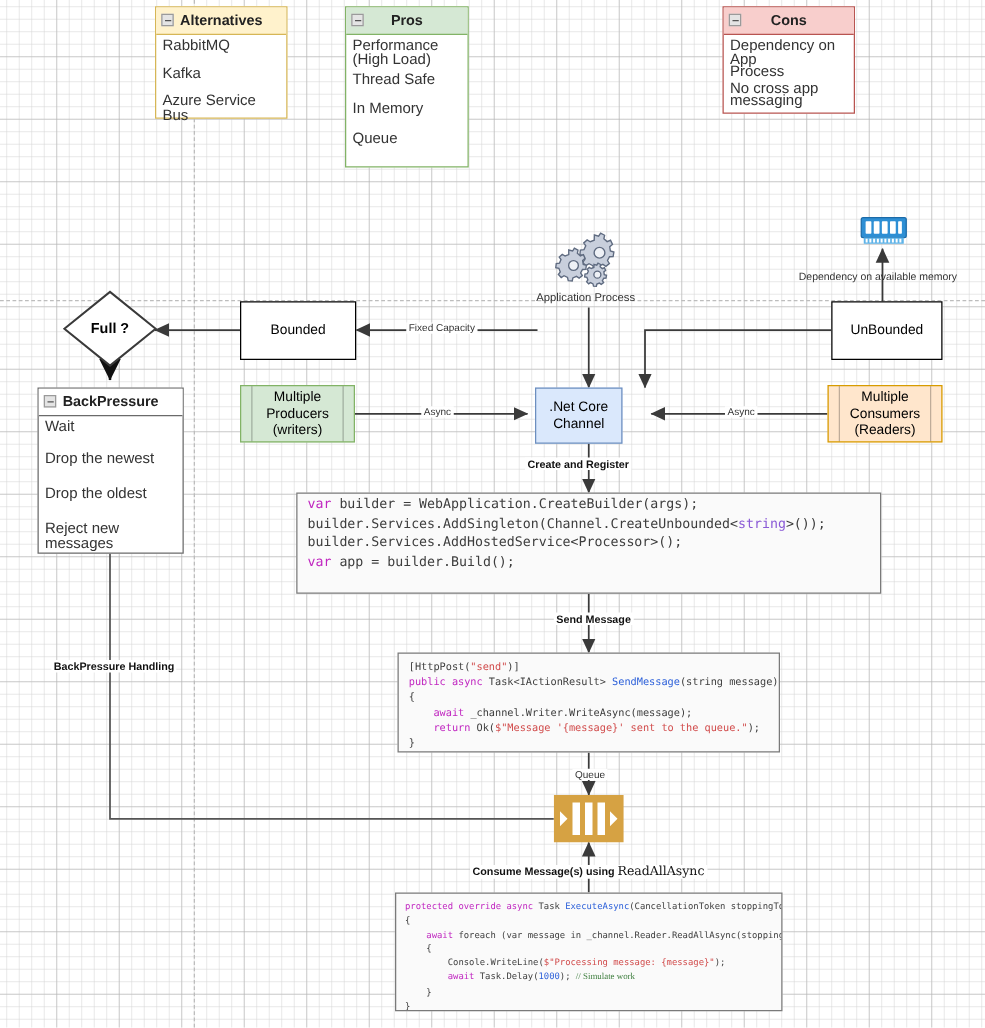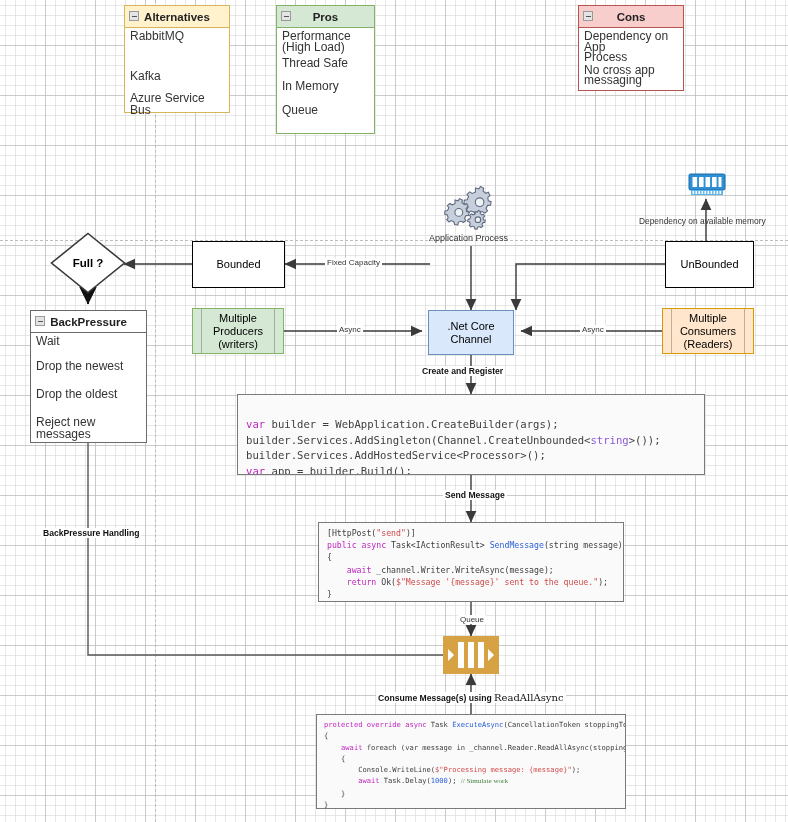--- a/index.html
+++ b/index.html
@@ -79,21 +79,21 @@
     font-size:11.5px;font-weight:bold;color:#000;
   }
 
   
   .code{
     position:absolute;box-sizing:border-box;
     background:#fafafa;border:1.4px solid #7a7a7a;
     font-family:"DejaVu Sans Mono","Liberation Mono",monospace;
     color:#3d3d3d;white-space:pre;overflow:hidden;
   }
-  .code1{font-size:10.6px;line-height:15.5px;padding:22px 8px;}
+  .code1{font-size:10.6px;line-height:15.5px;padding:1px 8px;}
   .code2{font-size:8.2px;line-height:12.2px;padding:4px 8px;}
   .code3{font-size:7.1px;line-height:11.3px;padding:4px 7px;}
   .kw{color:#c026c0;}
   .type{color:#8a5ad6;}
   .fn{color:#2b5fd9;}
   .str{color:#d14b4b;}
   .num{color:#2b5fd9;}
   .cmt{color:#3f7f3f;font-family:Liberation Serif, serif;}
 
   
@@ -159,21 +159,21 @@
 
   </svg>
 
   <div class="listbox lb-yellow" style="left:124px;top:5px;width:106px;">
     <div class="lb-head">
       <span class="lb-min"></span>
       <span>Alternatives</span>
     </div>
     <div class="lb-body">
       <div class="lb-item" style="height:16px;">RabbitMQ</div>
-      <div class="lb-item" style="height:16px;margin-top:18px;">Kafka</div>
+      <div class="lb-item" style="height:16px;">Kafka</div>
       <div class="lb-item" style="height:16px;">Azure Service Bus</div>
     </div>
   </div>
 
   <div class="listbox lb-green" style="left:276px;top:5px;width:99px;">
     <div class="lb-head">
       <span class="lb-min"></span>
       <span>Pros</span>
     </div>
     <div class="lb-body">
@@ -220,21 +220,21 @@
   </div>
 
   <div class="node n-plain" style="left:192px;top:241px;width:93px;height:47px;">
     <span>Bounded</span>
   </div>
 
   <div class="node n-plain" style="left:665px;top:241px;width:89px;height:47px;">
     <span>UnBounded</span>
   </div>
 
-  <div class="node n-blue" style="left:428px;top:310px;width:86px;height:45px;white-space:pre-line;">
+  <div class="node n-blue" style="left:428px;top:310px;width:70px;height:45px;white-space:pre-line;">
     <span>.Net Core
 Channel</span>
   </div>
 
   <div class="node n-green tape" style="left:192px;top:308px;width:92px;height:46px;white-space:pre-line;">
     <span>Multiple
 Producers
 (writers)</span>
   </div>
 

